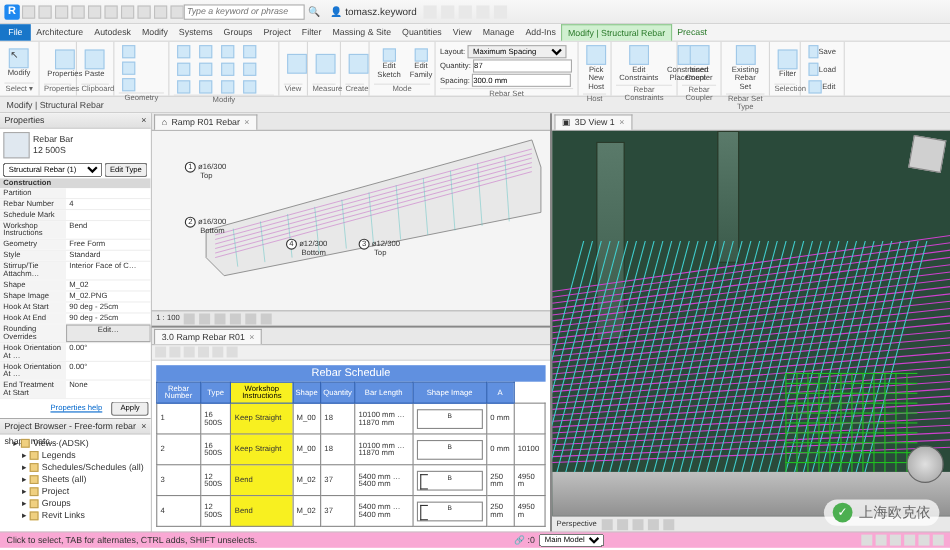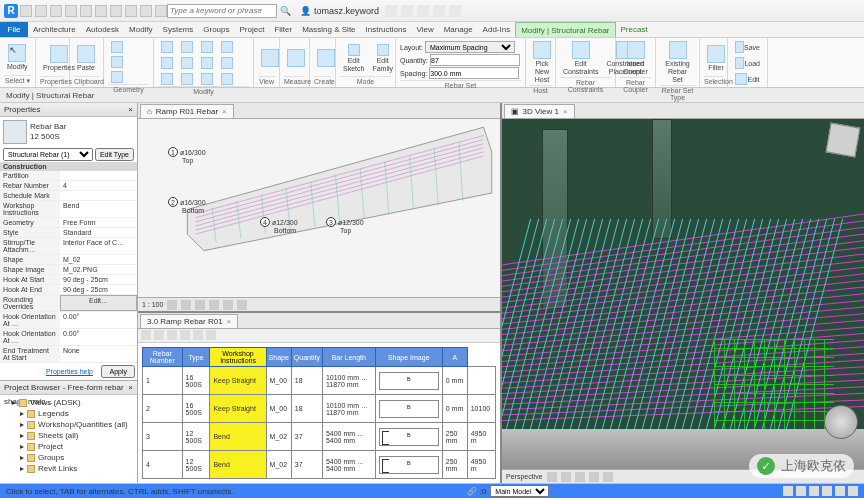--- a/index.html
+++ b/index.html
@@ -109,21 +109,21 @@
 .ground { position: absolute; bottom: 0; left: 0; right: 0; height: 40px; background: linear-gradient(#c0c0c0,#909090); }
 .navcube { position: absolute; top: 6px; right: 6px; width: 30px; height: 30px; background: #d0d0d0; border: 1px solid #888; transform: rotate(10deg); }
 .navwheel { position: absolute; bottom: 30px; right: 6px; width: 34px; height: 34px; border-radius: 50%; background: radial-gradient(#e0e0e0,#a0a0a0); border: 1px solid #666; }
 .cage { position: absolute; right: 30px; bottom: 40px; width: 120px; height: 90px; }
 .cage div { position: absolute; background: #20c020; }
 
 .viewctrl { height: 14px; background: #e8e8e8; border-top: 1px solid #aaa; display: flex; gap: 4px; padding: 1px 4px; font-size: 7px; align-items: center; }
 .viewctrl span.ico { width: 10px; height: 10px; background: #ccc; }
 
 
-.status { height: 15px; background: #3b82f6; border-top: 1px solid #c0c0c0; display: flex; align-items: center; padding: 0 6px; font-size: 8px; justify-content: space-between; gap: 16px; }
+.status { height: 15px; background: #f9a8d4; border-top: 1px solid #c0c0c0; display: flex; align-items: center; padding: 0 6px; font-size: 8px; justify-content: space-between; gap: 16px; }
 .status .mid { display: flex; gap: 4px; align-items: center; }
 .status select { font-size: 7px; height: 12px; }
 .status .ricons { display: flex; gap: 3px; }
 .status .ricons span { width: 10px; height: 10px; background: #ddd; }
 
 
 .watermark { position: absolute; right: 10px; bottom: 22px; display: flex; align-items: center; gap: 6px; background: rgba(255,255,255,0.75); padding: 3px 8px; border-radius: 12px; font-size: 13px; color: #666; pointer-events: none; }
 .watermark .wicon { width: 18px; height: 18px; border-radius: 50%; background: #4caf50; color: #fff; text-align: center; line-height: 18px; font-size: 11px; }
 </style>
 </head>
@@ -159,21 +159,21 @@
   <div class="file-tab">File</div>
   <div id="rtabs" style="display: flex;">
       <span class="rtab">Architecture</span>
       <span class="rtab">Autodesk</span>
       <span class="rtab">Modify</span>
       <span class="rtab">Systems</span>
       <span class="rtab">Groups</span>
       <span class="rtab">Project</span>
       <span class="rtab">Filter</span>
       <span class="rtab">Massing &amp; Site</span>
-      <span class="rtab">Instructions</span>
+      <span class="rtab">Quantities</span>
       <span class="rtab">View</span>
       <span class="rtab">Manage</span>
       <span class="rtab">Add-Ins</span>
       <span class="rtab active ctx ctx">Modify | Structural Rebar</span>
       <span class="rtab ctx">Precast</span>
     </div>
 </div>
 
 <div class="ribbon-body">
   <div class="rpanel" style="width:36px;">
@@ -482,21 +482,21 @@
             <span>Views (ADSK)</span>
           </div>
           <div class="tn l2">
             <span>▸</span>
             <span class="tico"></span>
             <span>Legends</span>
           </div>
           <div class="tn l2">
             <span>▸</span>
             <span class="tico"></span>
-            <span>Workshop/Quantities (all)</span>
+            <span>Schedules/Schedules (all)</span>
           </div>
           <div class="tn l2">
             <span>▸</span>
             <span class="tico"></span>
             <span>Sheets (all)</span>
           </div>
           <div class="tn l2">
             <span>▸</span>
             <span class="tico"></span>
             <span>Project</span>
@@ -578,20 +578,21 @@
           </div>
         <div class="sched-tools">
           <span></span>
             <span></span>
             <span></span>
             <span></span>
             <span></span>
             <span></span>
         </div>
         <div class="sched-body">
+          <div class="sched-title">Rebar Schedule</div>
           <table class="sched">
             <thead>
                 <tr id="sched-hdr">
                   <th>Rebar Number</th>
                   <th>Type</th>
                   <th class="hl">Workshop Instructions</th>
                   <th>Shape</th>
                   <th>Quantity</th>
                   <th>Bar Length</th>
                   <th>Shape Image</th>

